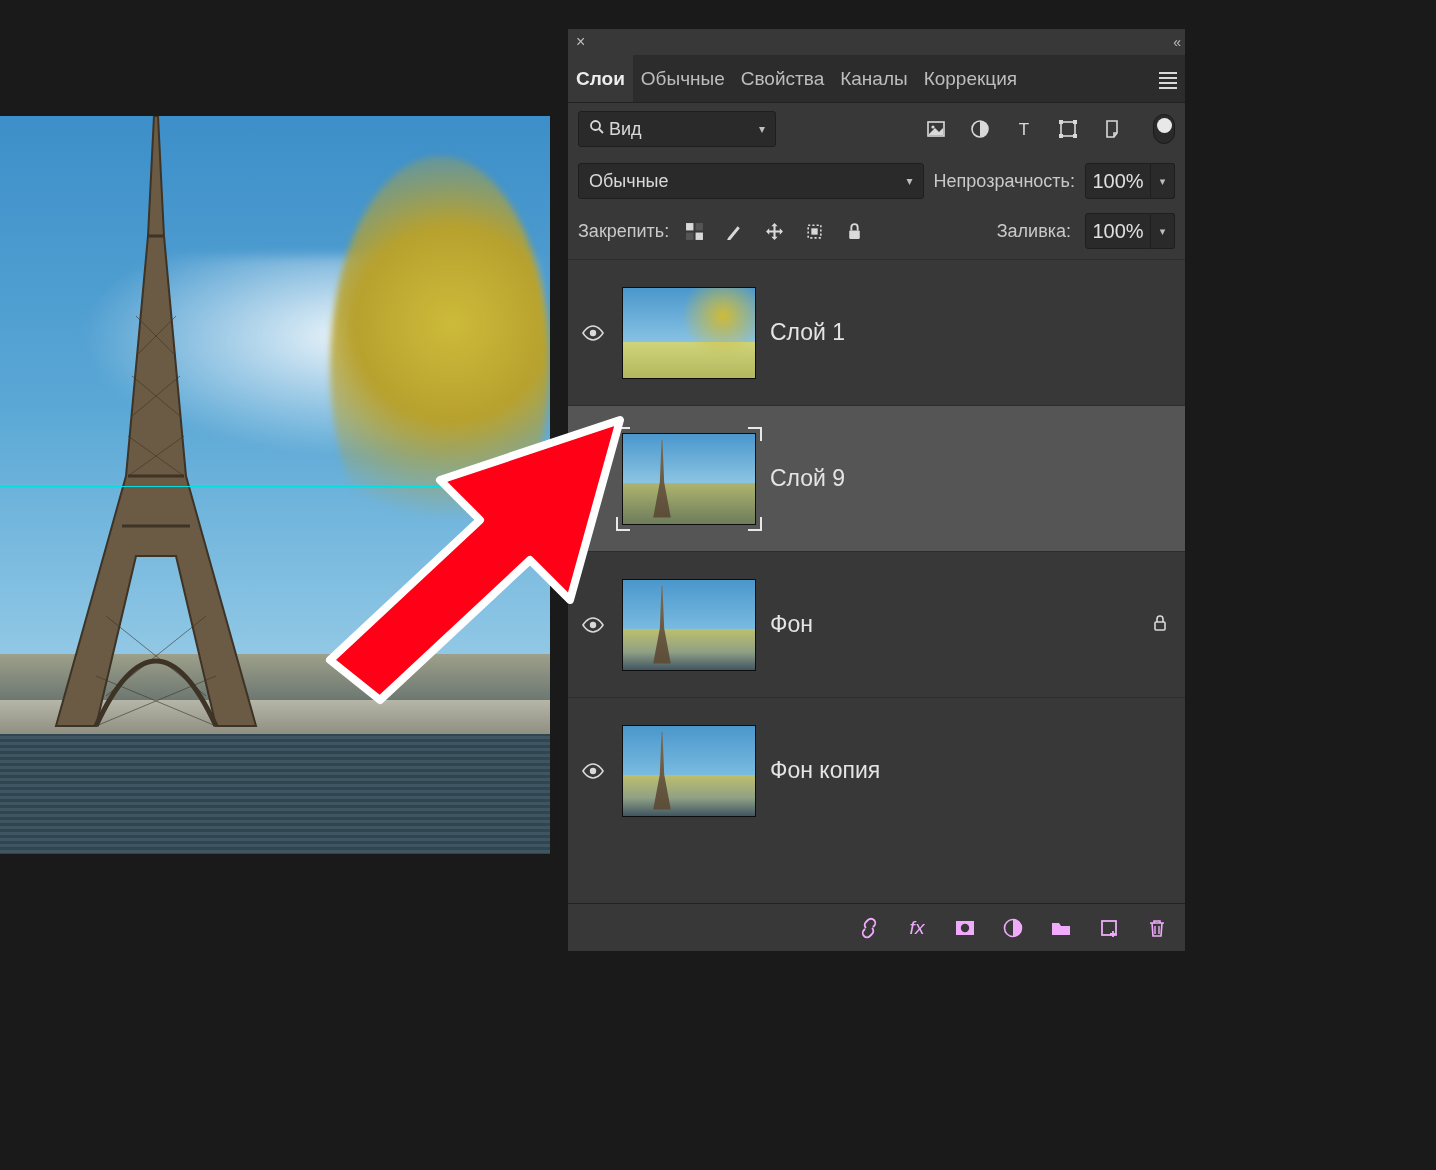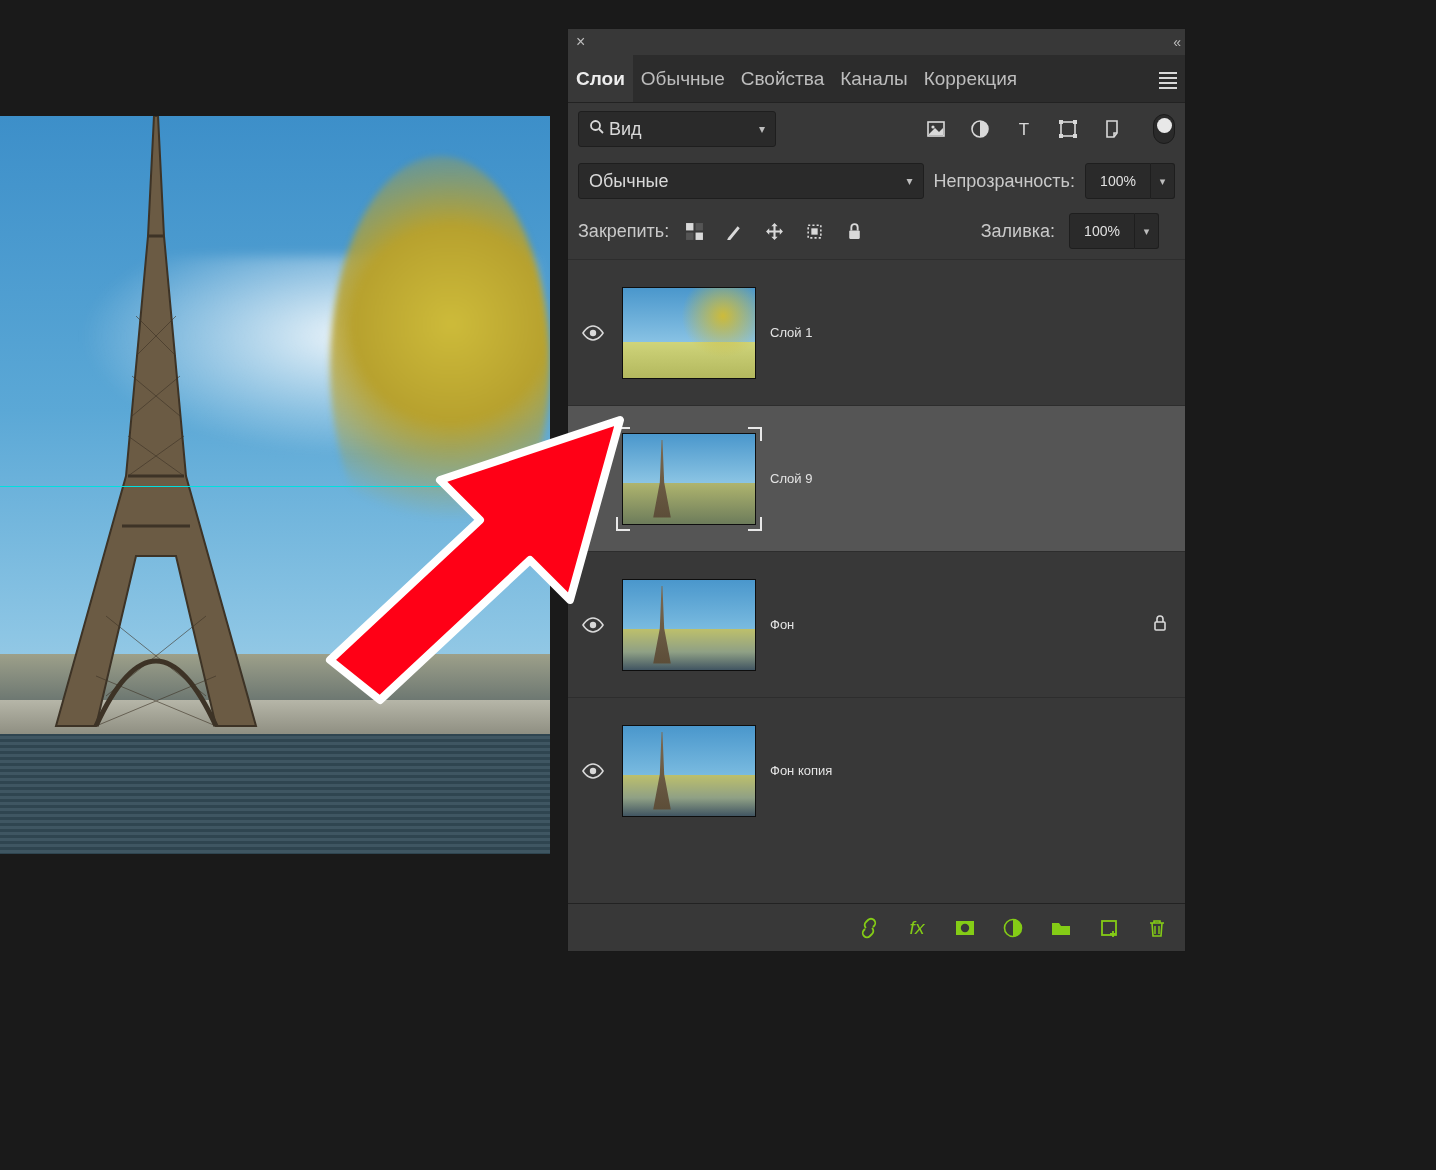--- a/index.html
+++ b/index.html
@@ -46,24 +46,24 @@
   .search .mag { margin-right: 4px; }
 
   .filter-icons { display: flex; gap: 22px; margin-left: auto; align-items: center; }
   .ficon { width: 22px; height: 22px; display:flex; align-items:center; justify-content:center; color:#d9d9d9; cursor:pointer; }
   .ficon svg { width: 20px; height: 20px; }
 
   .dot-toggle { width: 22px; height: 30px; background: #2a2a2a; border: 1px solid #1b1b1b; border-radius: 11px; position: relative; margin-left: 20px; cursor:pointer; }
   .dot-toggle::after { content:''; position:absolute; top:3px; left:3px; width:15px; height:15px; border-radius:50%; background:#e8e8e8; }
 
   .label { color:#c9c9c9; font-size:18px; white-space:nowrap; }
-  .pct-field { background:#2a2a2a; border:1px solid #1e1e1e; color:#e0e0e0; height:36px; width:66px; display:flex; align-items:center; justify-content:center; font-size:14px; border-radius:3px 0 0 3px; }
+  .pct-field { background:#2a2a2a; border:1px solid #1e1e1e; color:#e0e0e0; height:36px; width:66px; display:flex; align-items:center; justify-content:center; font-size:20px; border-radius:3px 0 0 3px; }
   .pct-caret { background:#2a2a2a; border:1px solid #1e1e1e; border-left:none; height:36px; width:24px; display:flex; align-items:center; justify-content:center; color:#bdbdbd; font-size:11px; border-radius:0 3px 3px 0; cursor:pointer; }
 
-  .lock-row { padding: 6px 26px 10px 10px; display:flex; align-items:center; gap:14px; }
+  .lock-row { padding: 6px 10px 10px 10px; display:flex; align-items:center; gap:14px; }
   .lock-row .icons { display:flex; gap:18px; }
   .lock-icon { width:22px; height:22px; color:#d9d9d9; cursor:pointer; display:flex; align-items:center; justify-content:center;}
   .lock-icon svg { width:19px; height:19px; }
 
   
   .layers { flex:1; overflow:auto; }
   .layer { height: 146px; display:flex; align-items:center; padding: 0 10px; gap: 14px; border-top:1px solid #2d2d2d; }
   .layer.selected { background:#555555; }
   .eye { width: 30px; display:flex; justify-content:center; color:#d9d9d9; cursor:pointer; }
   .eye svg { width: 22px; height: 16px; }
@@ -71,27 +71,27 @@
   .thumb.top { background: linear-gradient(to bottom, #4a97cc 0%, #88c2e4 60%, #cfd47a 60%, #b3b85e 100%); }
   .thumb.mid { background: linear-gradient(to bottom, #4a97cc 0%, #8cc5e4 55%, #aeb46e 55%, #6d7c5b 100%); }
   .thumb .tinytower { position:absolute; left:28px; top:6px; width:22px; height:78px; background: linear-gradient(#7d6b52,#5c4d38); clip-path: polygon(48% 0, 52% 0, 60% 55%, 90% 100%, 10% 100%, 40% 55%); }
   .thumb.top .tinybranch { position:absolute; right:0; top:0; width:80px; height:70px; background: radial-gradient(circle at 60% 40%, #cdbb3a, rgba(0,0,0,0) 65%); }
   .sel-corners { position:absolute; inset:-7px; pointer-events:none; }
   .sel-corners span { position:absolute; width:14px; height:14px; border:2px solid #e8e8e8; }
   .sel-corners .tl { top:0; left:0; border-right:none; border-bottom:none; }
   .sel-corners .tr { top:0; right:0; border-left:none; border-bottom:none; }
   .sel-corners .bl { bottom:0; left:0; border-right:none; border-top:none; }
   .sel-corners .br { bottom:0; right:0; border-left:none; border-top:none; }
-  .layer-name { color:#e4e4e4; font-size:13px; }
+  .layer-name { color:#e4e4e4; font-size:23px; }
   .layer .endlock { margin-left:auto; color:#d9d9d9; width:24px; }
   .layer .endlock svg { width:18px; height:18px; }
 
   
   .panel-bottom { height: 48px; border-top:1px solid #222; display:flex; align-items:center; justify-content:flex-end; padding:0 16px; gap:24px; }
-  .btm-icon { width:24px; height:24px; color:#84cc16; cursor:pointer; display:flex; align-items:center; justify-content:center; }
+  .btm-icon { width:24px; height:24px; color:#f0abfc; cursor:pointer; display:flex; align-items:center; justify-content:center; }
   .btm-icon svg { width:22px; height:22px; }
   .fx { font-style:italic; font-size:19px; }
 </style>
 </head>
 <body>
 
 <div class="canvas-wrap">
   <div class="canvas-img">
     <div class="sky"></div>
     <div class="cloud"></div>

